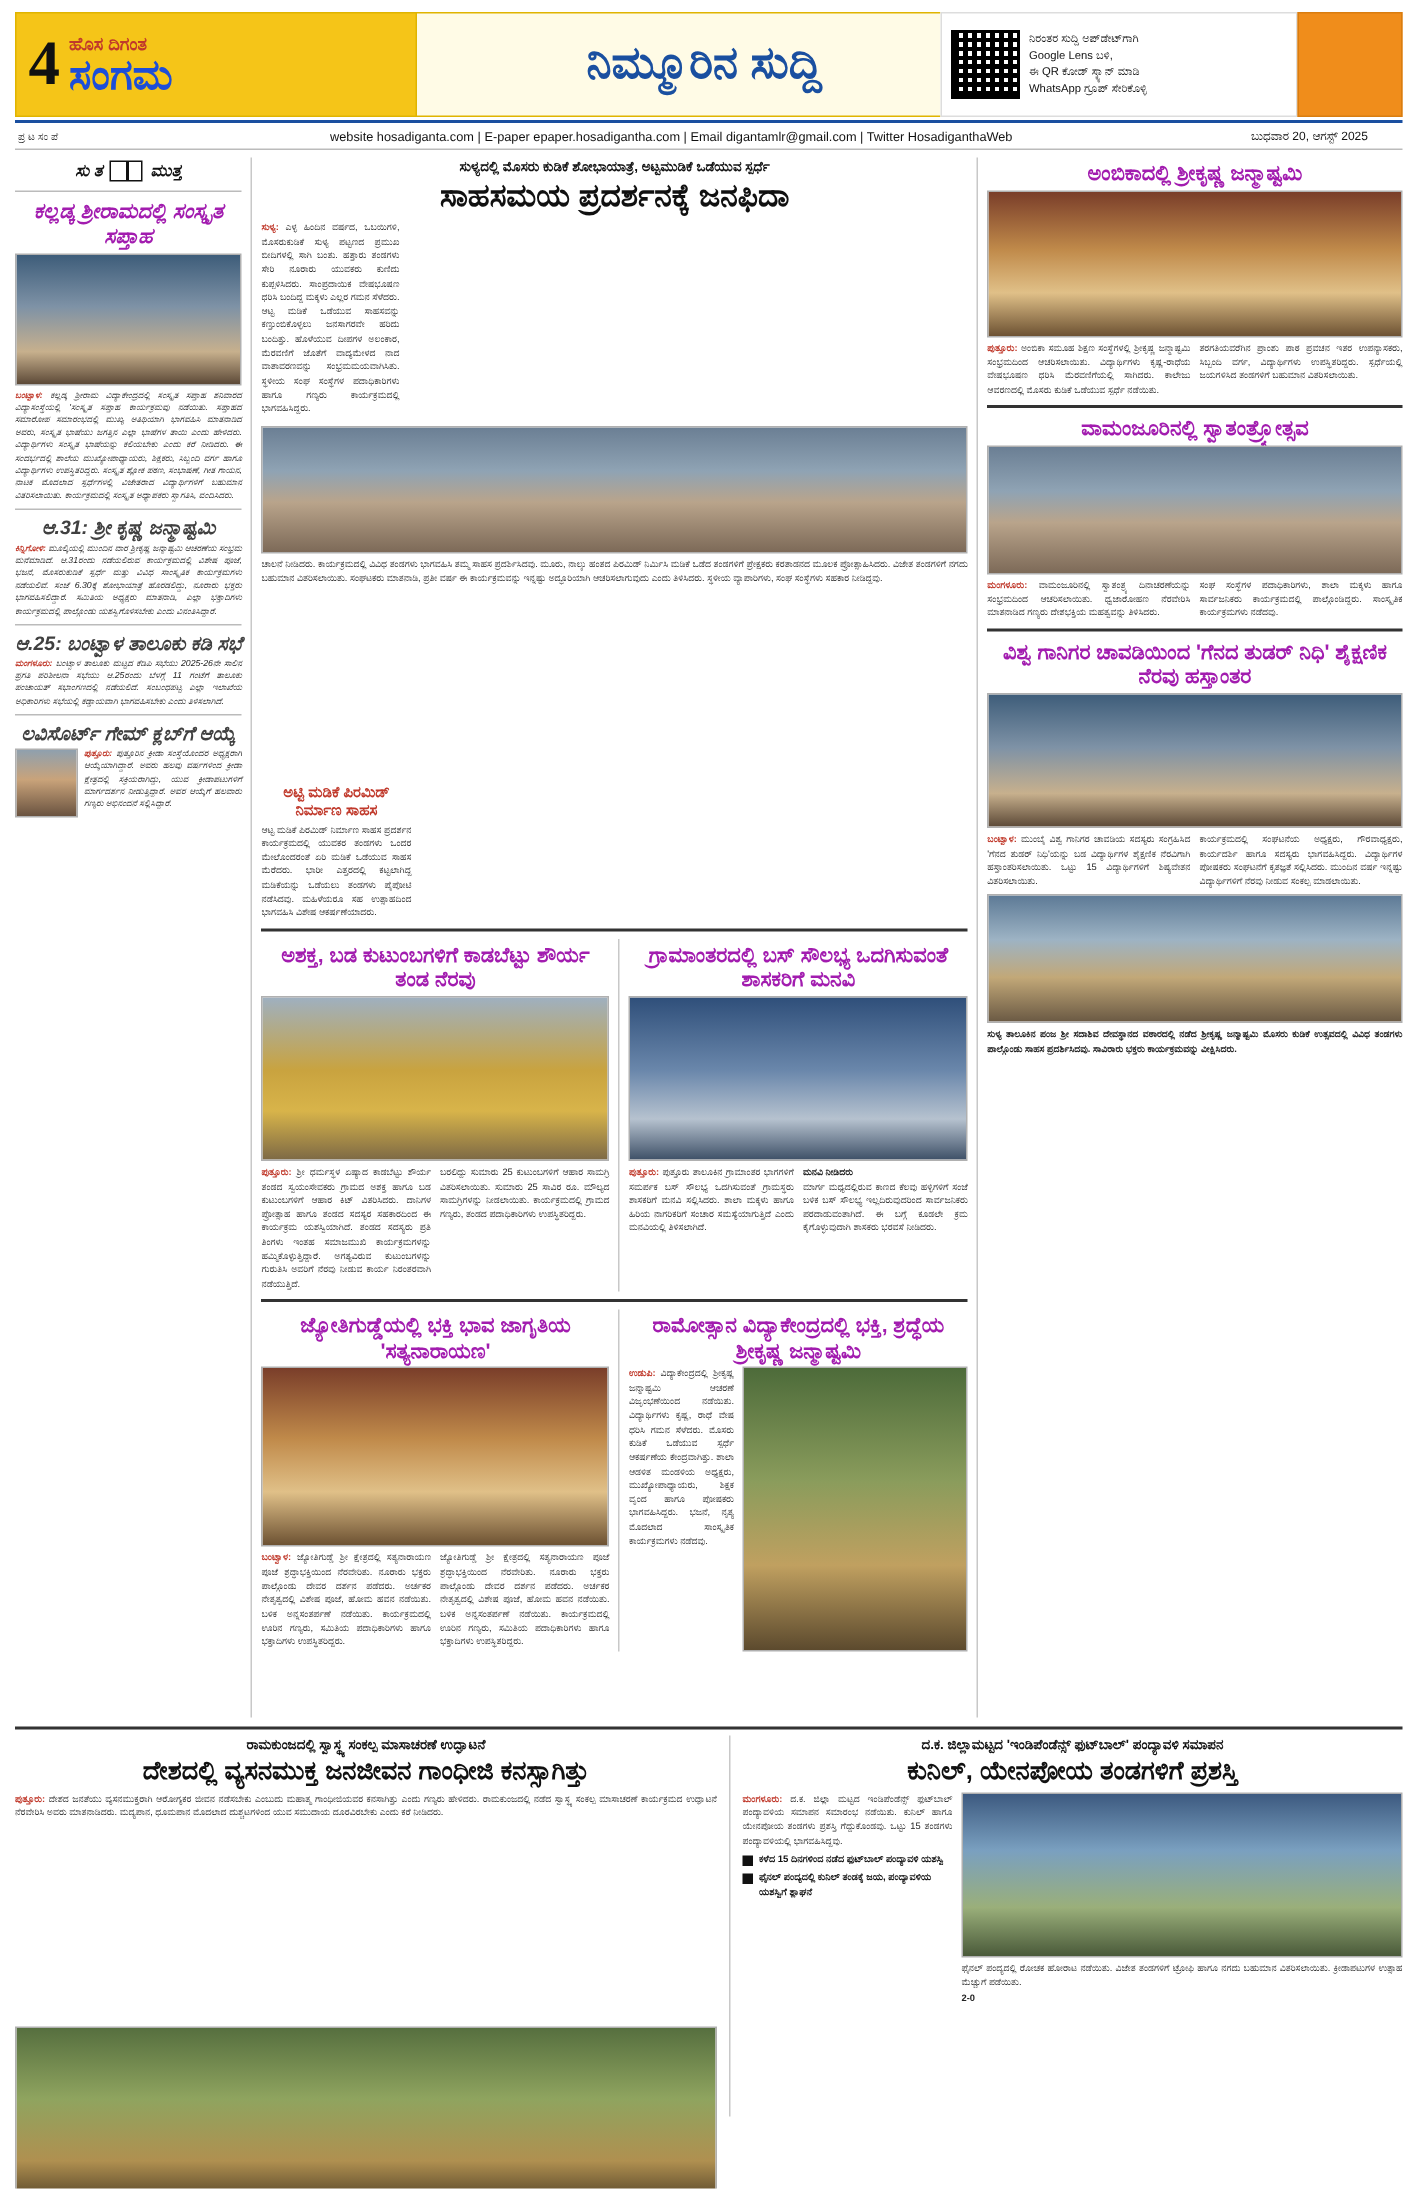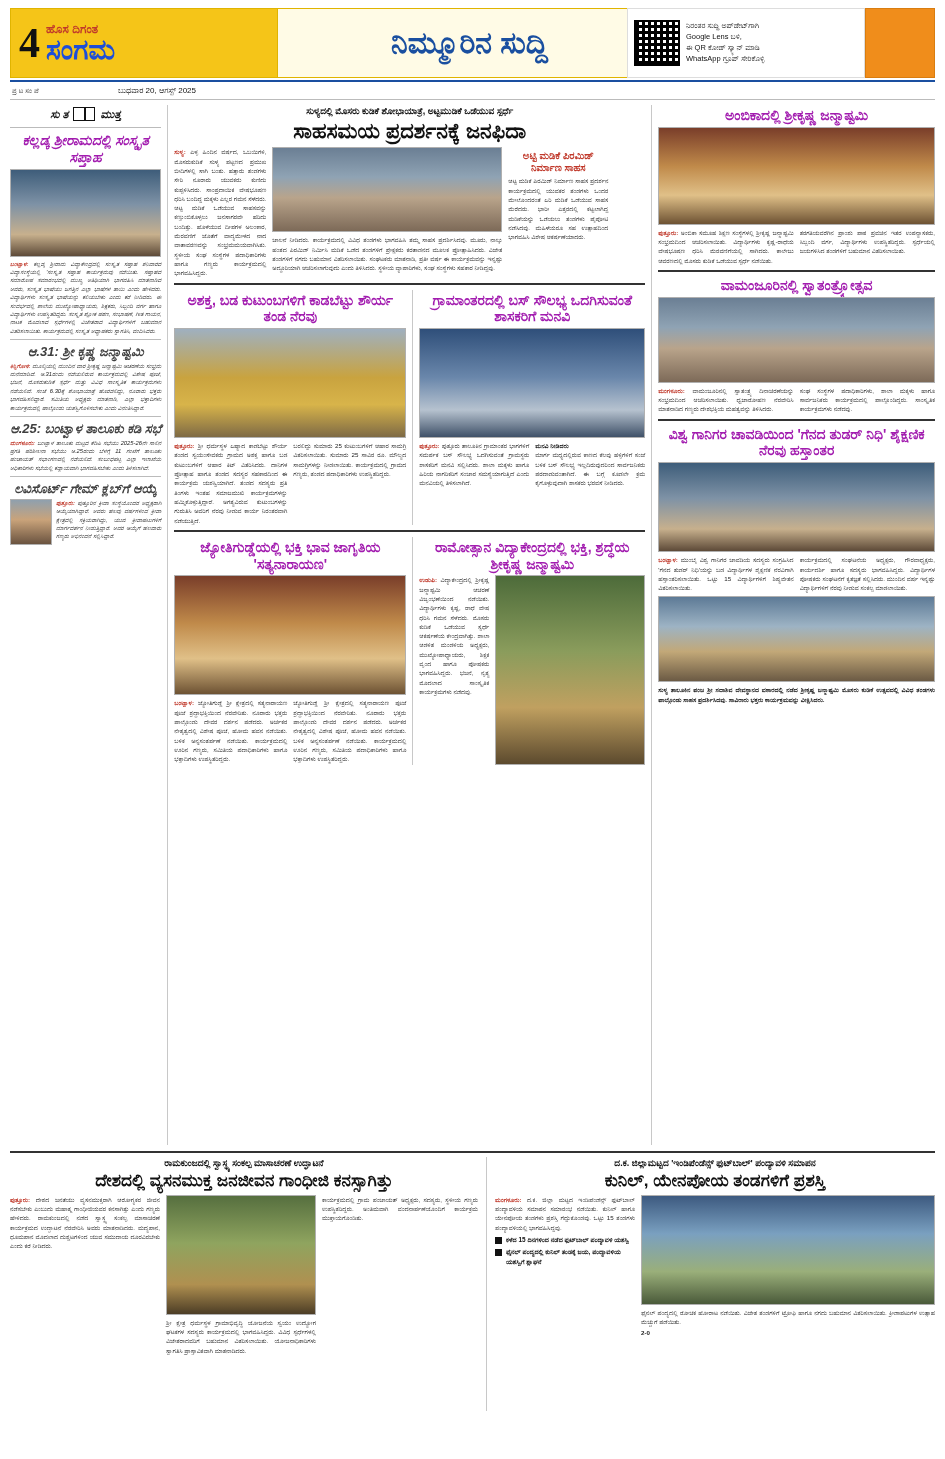--- a/index.html
+++ b/index.html
@@ -32,21 +32,21 @@
       repeating-linear-gradient(90deg,#000 0 3px,#fff 3px 6px),
       repeating-linear-gradient(0deg,#000 0 3px,transparent 3px 6px);
       background-blend-mode:multiply; border:2px solid #000; }
   .mh-qr-txt { font-size:7.5px; line-height:1.45; color:#111; }
   .mh-orange { width:70px; background:#f08d1b; border:1px solid #d97d10;}
 
   
   .infobar { display:flex; align-items:center; height:20px; border-top:2px solid #1a4fa0; border-bottom:1px solid #bbb; margin-top:2px; }
   .ib-left { width:70px; font-size:7px; color:#333; padding-left:2px; }
   .ib-mid { flex:1; text-align:center; font-size:8.5px; color:#111; }
-  .ib-right { width:120px; text-align:right; font-size:8px; color:#111; padding-right:4px; }
+  .ib-right { width:120px; text-align:center; font-size:8px; color:#111; padding-right:4px; }
 
   
   .grid { display:flex; gap:6px; margin-top:5px; height:1040px; }
   .col-left { width:152px;font-style:italic; }
   .col-mid { width:480px; }
   .col-right { width:285px; }
 
   .rule-v { border-left:1px solid #c8c8c8; }
 
   h2.head-xl { font-size:21px; font-weight:bold; text-align:center; color:#111; margin:2px 0 4px; line-height:1.15; }
@@ -69,21 +69,21 @@
   .ph-yellow { background:linear-gradient(180deg,#9fb0c0 0%,#c9a33f 45%,#d8b44a 70%,#7e6a45 100%); }
   .ph-temple { background:linear-gradient(180deg,#7a3e2a 0%,#c08a4a 40%,#e0c088 70%,#6d5233 100%); }
   .ph-krishna { background:linear-gradient(180deg,#4d6b3a 0%,#8a9c5c 40%,#c0a060 70%,#5c4a2e 100%); }
   .ph-green { background:linear-gradient(180deg,#566f3f 0%,#8fa45f 40%,#b09050 75%,#4c3d26 100%); }
   .ph-blue { background:linear-gradient(180deg,#2f4f7a 0%,#6a87ab 45%,#b6c2cf 75%,#3f5168 100%); }
   .ph-portrait { background:linear-gradient(180deg,#8fa0ae 0%,#c9a37a 45%,#6a5340 100%); }
   .ph-sports { background:linear-gradient(180deg,#3d5a80 0%,#7aa0c0 35%,#9aaf7a 70%,#4a5a3a 100%); }
   .ph-wide { background:linear-gradient(180deg,#5d7a96 0%,#9db3c4 35%,#c2a878 65%,#6b5a44 100%); }
 
   .two { display:flex; gap:6px; }
-  .three { display:flex; gap:6px; }
+  .three { display:flex; gap:6px;flex-direction:column; }
   .col { flex:1; }
 
   
   .bottom { margin-top:6px; border-top:2px solid #333; padding-top:4px; display:flex; gap:8px; height:260px;}
   .bl { width:468px; }
   .br { flex:1; }
 
   .bullet-row { display:flex; gap:4px; align-items:flex-start; margin-top:3px; }
   .bullet-sq { width:7px; height:7px; background:#111; margin-top:2px; flex:0 0 auto;}
   .bullet-txt { font-size:6.4px; font-weight:bold; line-height:1.45; color:#111; }
@@ -113,20 +113,30 @@
       <div class="mh-qr-txt" style="white-space:pre-line">ನಿರಂತರ ಸುದ್ದಿ ಅಪ್‌ಡೇಟ್‌ಗಾಗಿ
 Google Lens ಬಳಿ,
 ಈ QR ಕೋಡ್ ಸ್ಕ್ಯಾನ್ ಮಾಡಿ
 WhatsApp ಗ್ರೂಪ್ ಸೇರಿಕೊಳ್ಳಿ</div>
     </div>
     <div class="mh-orange"></div>
   </div>
 
   <div class="infobar">
     <div class="ib-left">ಪ್ರ ಟ ಸಂ ಪೆ</div>
+    <div class="ib-mid">
+      <span>website</span>
+      <span>hosadiganta.com</span> |
+      <span>E-paper</span>
+      <span>epaper.hosadigantha.com</span> |
+      <span>Email</span>
+      <span>digantamlr@gmail.com</span> |
+      <span>Twitter</span>
+      <span>HosadiganthaWeb</span>
+    </div>
     <div class="ib-right">ಬುಧವಾರ 20, ಆಗಸ್ಟ್ 2025</div>
   </div>
 
   <div class="grid">
 
     <div class="col-left">
       <div class="sutra">
         <span>ಸು ತ</span>
         <span class="book-icon"></span>
         <span>ಮುತ್ತ</span>

